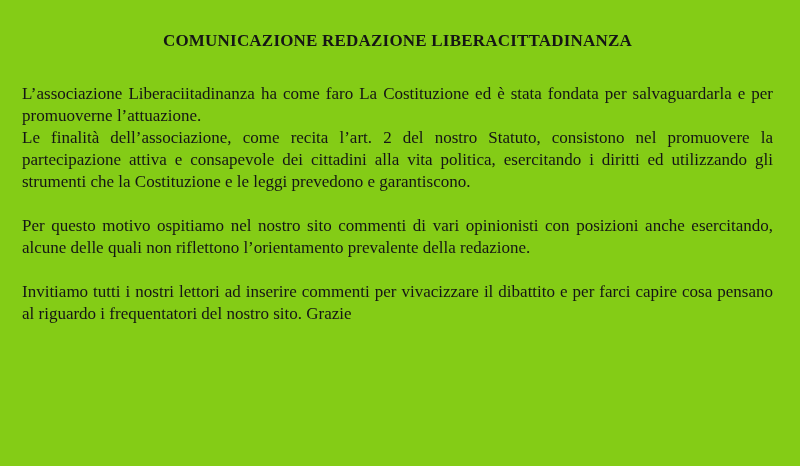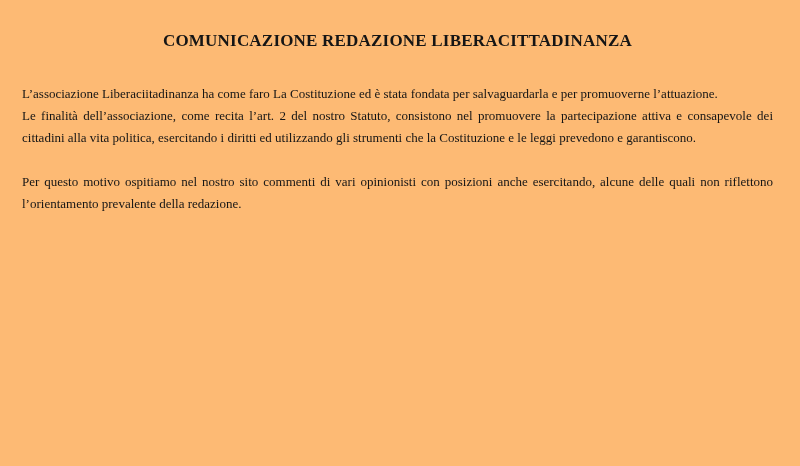--- a/index.html
+++ b/index.html
@@ -12,48 +12,51 @@
     height: 466px;
     overflow: hidden;
     font-family: "Liberation Serif", "DejaVu Serif", serif;
     color: #151515;
   }
   .page {
     box-sizing: border-box;
     width: 800px;
     height: 466px;
     padding: 30px 27px 0 22px;
-    background: #fdba74;
+    background: #84cc16;
   }
   .doc-title {
     margin: 0 0 31px 0;
     text-align: center;
     font-size: 17px;
     font-weight: bold;
     letter-spacing: 0.2px;
     line-height: 22px;
   }
   .block {
     margin: 0 0 22px 0;
   }
   .block p {
     margin: 0;
-    font-size: 13px;
+    font-size: 17px;
     line-height: 22px;
     text-align: justify;
   }
 </style>
 </head>
 <body>
 
 <main class="page">
   <h1 class="doc-title">COMUNICAZIONE REDAZIONE LIBERACITTADINANZA</h1>
 
   <section class="block">
     <p>L’associazione Liberaciitadinanza ha come faro La Costituzione ed è stata fondata per salvaguardarla e per promuoverne l’attuazione.</p>
     <p>Le finalità dell’associazione, come recita l’art. 2 del nostro Statuto, consistono nel promuovere la partecipazione attiva e consapevole dei cittadini alla vita politica, esercitando i diritti ed utilizzando gli strumenti che la Costituzione e le leggi prevedono e garantiscono.</p>
   </section>
 
   <section class="block">
     <p>Per questo motivo ospitiamo nel nostro sito commenti di vari opinionisti con posizioni anche esercitando, alcune delle quali  non riflettono l’orientamento prevalente della redazione.</p>
   </section>
 
+  <section class="block">
+    <p>Invitiamo tutti i nostri lettori ad inserire commenti per vivacizzare il dibattito e per farci capire cosa pensano al riguardo i frequentatori del nostro sito. Grazie</p>
+  </section>
 </main>
 
 </body></html>

